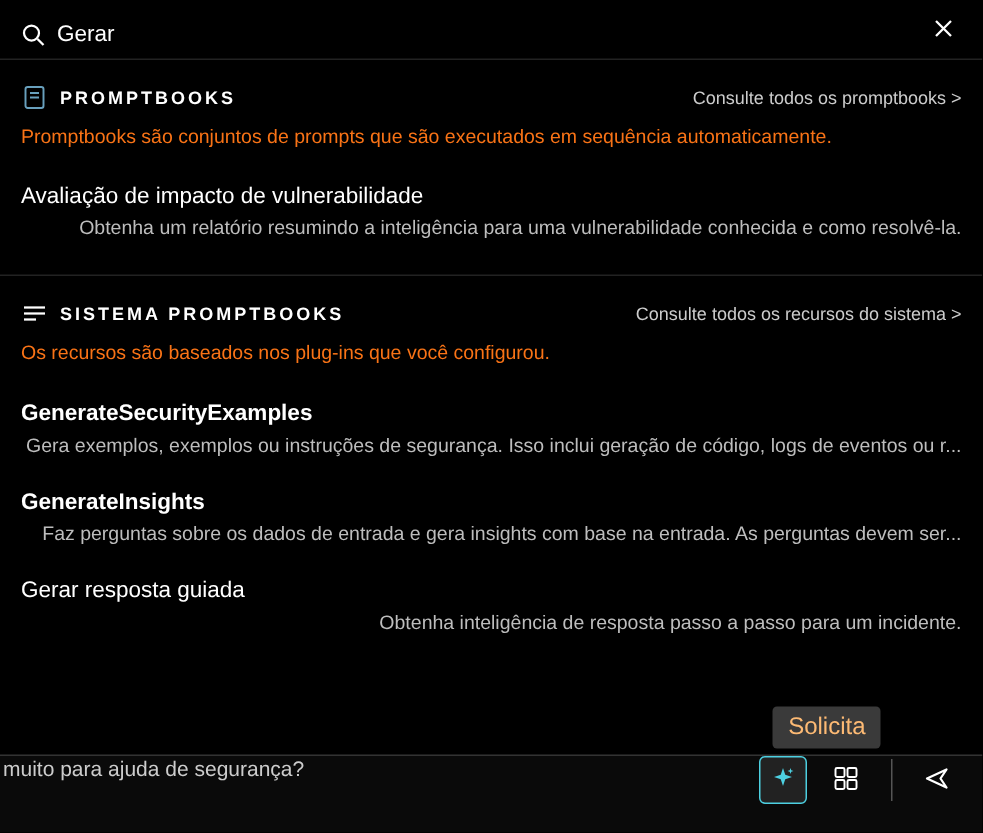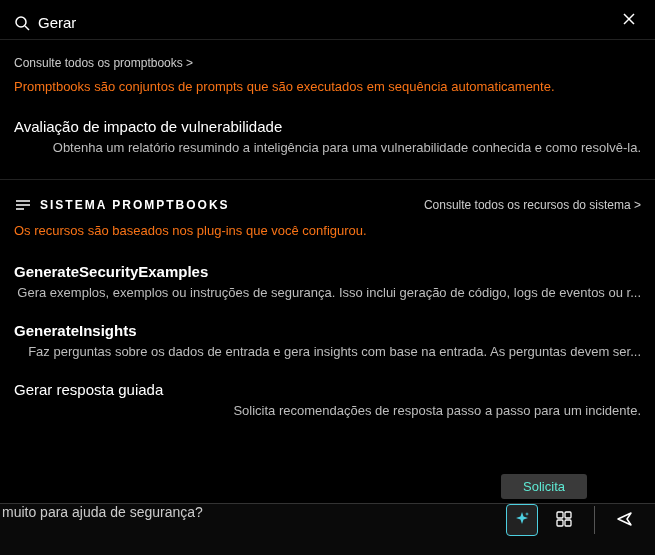--- a/index.html
+++ b/index.html
@@ -156,23 +156,23 @@
       width: 1px;
       height: 28px;
       background: #555;
       margin: 0 4px;
     }
     .tooltip {
       position: absolute;
       bottom: 56px;
       right: 68px;
       background: #3a3a3a;
-      color: #5eead4;
-      padding: 5px 22px;
-      font-size: 13px;
+      color: #fdba74;
+      padding: 5px 10px;
+      font-size: 16px;
       border-radius: 3px;
       white-space: nowrap;
     }
   </style>
 </head>
 <body>
 
 <div class="search-bar">
   <span class="search-icon">
     <svg width="16" height="16" viewBox="0 0 16 16" fill="none" stroke="currentColor" stroke-width="1.5">
@@ -186,20 +186,30 @@
       <line x1="3" y1="3" x2="13" y2="13"></line>
       <line x1="13" y1="3" x2="3" y2="13"></line>
     </svg>
   </span>
 </div>
 
 <div class="content">
 
   <div class="section">
     <div class="section-header">
+      <div class="left">
+        <span class="section-icon">
+          <svg width="18" height="18" viewBox="0 0 18 18" fill="none" stroke="currentColor" stroke-width="1.3">
+            <rect x="3" y="2" width="12" height="14" rx="1.5"></rect>
+            <line x1="6" y1="6" x2="12" y2="6"></line>
+            <line x1="6" y1="9" x2="12" y2="9"></line>
+          </svg>
+        </span>
+        <span class="section-title">PROMPTBOOKS</span>
+      </div>
       <a class="see-all-link">Consulte todos os promptbooks &gt;</a>
     </div>
     <div class="section-desc">Promptbooks são conjuntos de prompts que são executados em sequência automaticamente.</div>
 
     <div class="result-item">
       <div class="result-title">Avaliação de impacto de vulnerabilidade</div>
       <div class="result-desc">Obtenha um relatório resumindo a inteligência para uma vulnerabilidade conhecida e como resolvê-la.</div>
     </div>
   </div>
 
@@ -222,21 +232,21 @@
     <div class="result-item">
       <div class="result-title bold">GenerateSecurityExamples</div>
       <div class="result-desc">Gera exemplos, exemplos ou instruções de segurança. Isso inclui geração de código, logs de eventos ou r...</div>
     </div>
     <div class="result-item">
       <div class="result-title bold">GenerateInsights</div>
       <div class="result-desc">Faz perguntas sobre os dados de entrada e gera insights com base na entrada. As perguntas devem ser...</div>
     </div>
     <div class="result-item">
       <div class="result-title">Gerar resposta guiada</div>
-      <div class="result-desc">Solicita recomendações de resposta passo a passo para um incidente.</div>
+      <div class="result-desc">Obtenha inteligência de resposta passo a passo para um incidente.</div>
     </div>
   </div>
 
 </div>
 
 <div class="tooltip">Solicita</div>
 
 <div class="footer">
   <span class="footer-text">muito para ajuda de segurança?</span>
   <div class="footer-actions">

